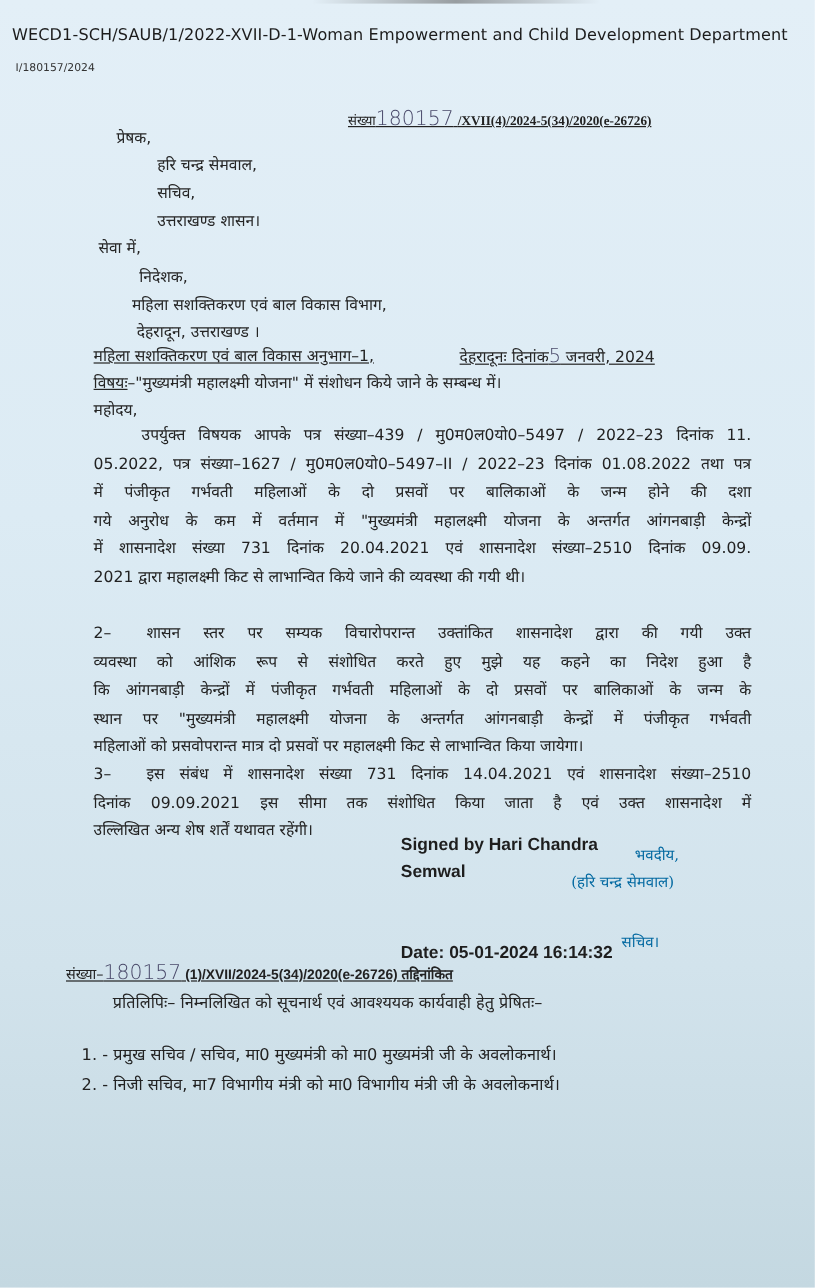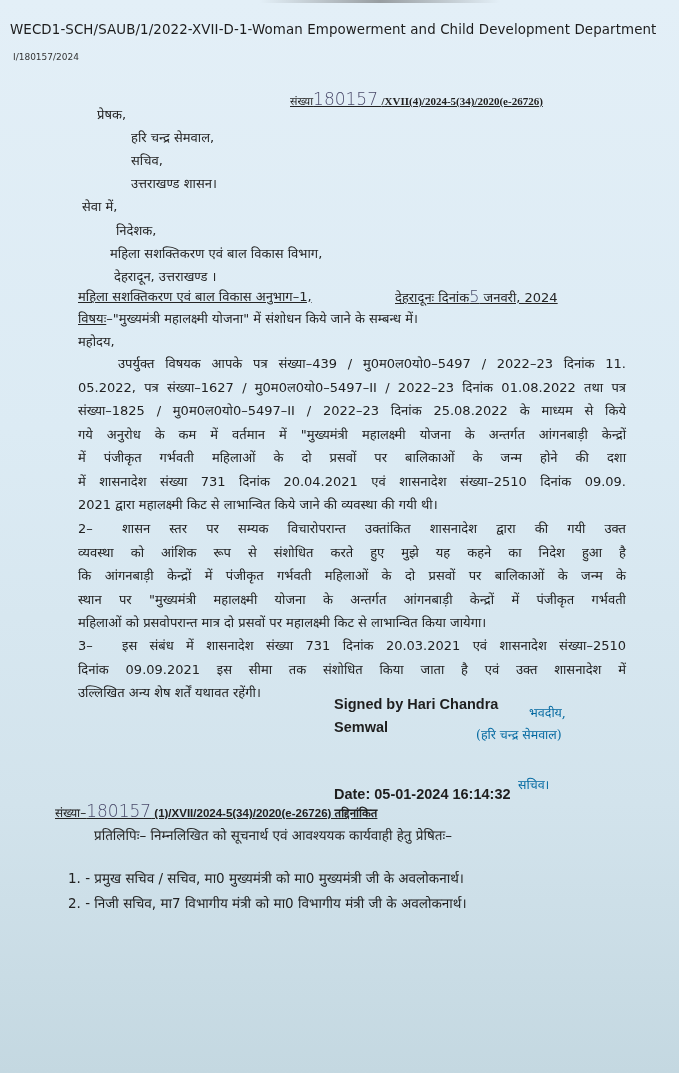--- a/index.html
+++ b/index.html
@@ -47,54 +47,53 @@
 <div class="abs t" style="left:131px; top:128px;">हरि चन्द्र सेमवाल,</div>
 <div class="abs t" style="left:131px; top:151px;">सचिव,</div>
 <div class="abs t" style="left:131px; top:174px;">उत्तराखण्ड शासन।</div>
 
 <div class="abs t" style="left:82px; top:197px;">सेवा में,</div>
 <div class="abs t" style="left:116px; top:221px;">निदेशक,</div>
 <div class="abs t" style="left:110px; top:244px;">महिला सशक्तिकरण एवं बाल विकास विभाग,</div>
 <div class="abs t" style="left:114px; top:267px;">देहरादून, उत्तराखण्ड ।</div>
 
 <div class="abs t u" style="left:78px; top:287px;">महिला सशक्तिकरण एवं बाल विकास अनुभाग–1,</div>
-<div class="abs t u" style="left:395px; top:287px;">
+<div class="abs t u" style="left:383px; top:287px;">
   <span>देहरादूनः दिनांक</span><span style="font-size:16px; color:#4a4a6a; font-weight:200;">5</span><span> जनवरी, 2024</span>
 </div>
 
 <div class="abs t" style="left:78px; top:309px;">
   <span class="u">विषयः</span><span>–"मुख्यमंत्री महालक्ष्मी योजना" में संशोधन किये जाने के सम्बन्ध में।</span>
 </div>
 <div class="abs t" style="left:78px; top:332px;">महोदय,</div>
 
 <div class="para" style="top:352px;">
   <div style="padding-left:40px; text-align-last:justify;">उपर्युक्त विषयक आपके पत्र संख्या–439 / मु0म0ल0यो0–5497 / 2022–23 दिनांक 11.</div>
   <div style="text-align-last:justify;">05.2022, पत्र संख्या–1627 / मु0म0ल0यो0–5497–II / 2022–23 दिनांक 01.08.2022 तथा पत्र</div>
-  <div style="text-align-last:justify;">संख्या–1825 / मु0म0ल0यो0–5497–II / 2022–23 दिनांक 25.08.2022 के माध्यम से किये</div>
+  <div style="text-align-last:justify;">में पंजीकृत गर्भवती महिलाओं के दो प्रसवों पर बालिकाओं के जन्म होने की दशा</div>
   <div style="text-align-last:justify;">गये अनुरोध के कम में वर्तमान में "मुख्यमंत्री महालक्ष्मी योजना के अन्तर्गत आंगनबाड़ी केन्द्रों</div>
-  <div style="text-align-last:justify;">में पंजीकृत गर्भवती महिलाओं के दो प्रसवों पर बालिकाओं के जन्म होने की दशा</div>
   <div style="text-align-last:justify;">में शासनादेश संख्या 731 दिनांक 20.04.2021 एवं शासनादेश संख्या–2510 दिनांक 09.09.</div>
   <div>2021 द्वारा महालक्ष्मी किट से लाभान्वित किये जाने की व्यवस्था की गयी थी।</div>
 </div>
 
 <div class="para" style="top:517px;">
   <div style="text-align-last:justify; display:flex;">
     <span style="width:44px; flex:none;">2–</span>
     <span style="flex:1; text-align-last:justify;">शासन स्तर पर सम्यक विचारोपरान्त उक्तांकित शासनादेश द्वारा की गयी उक्त</span>
   </div>
   <div style="text-align-last:justify;">व्यवस्था को आंशिक रूप से संशोधित करते हुए मुझे यह कहने का निदेश हुआ है</div>
   <div style="text-align-last:justify;">कि आंगनबाड़ी केन्द्रों में पंजीकृत गर्भवती महिलाओं के दो प्रसवों पर बालिकाओं के जन्म के</div>
   <div style="text-align-last:justify;">स्थान पर "मुख्यमंत्री महालक्ष्मी योजना के अन्तर्गत आंगनबाड़ी केन्द्रों में पंजीकृत गर्भवती</div>
   <div>महिलाओं को प्रसवोपरान्त मात्र दो प्रसवों पर महालक्ष्मी किट से लाभान्वित किया जायेगा।</div>
 </div>
 
 <div class="para" style="top:634px;">
   <div style="display:flex;">
     <span style="width:44px; flex:none;">3–</span>
-    <span style="flex:1; text-align-last:justify;">इस संबंध में शासनादेश संख्या 731 दिनांक 20.03.2021 एवं शासनादेश संख्या–2510</span>
+    <span style="flex:1; text-align-last:justify;">इस संबंध में शासनादेश संख्या 731 दिनांक 14.04.2021 एवं शासनादेश संख्या–2510</span>
   </div>
   <div style="text-align-last:justify;">दिनांक 09.09.2021 इस सीमा तक संशोधित किया जाता है एवं उक्त शासनादेश में</div>
   <div>उल्लिखित अन्य शेष शर्तें यथावत रहेंगी।</div>
 </div>
 
 <div class="sign" style="left:334px; top:696px;">Signed by Hari Chandra</div>
 <div class="sign" style="left:334px; top:719px;">Semwal</div>
 <div class="sign" style="left:334px; top:742px;margin-top:44px;">Date: 05-01-2024 16:14:32</div>
 
 <div class="stamp" style="left:529px; top:704px;">भवदीय,</div>

